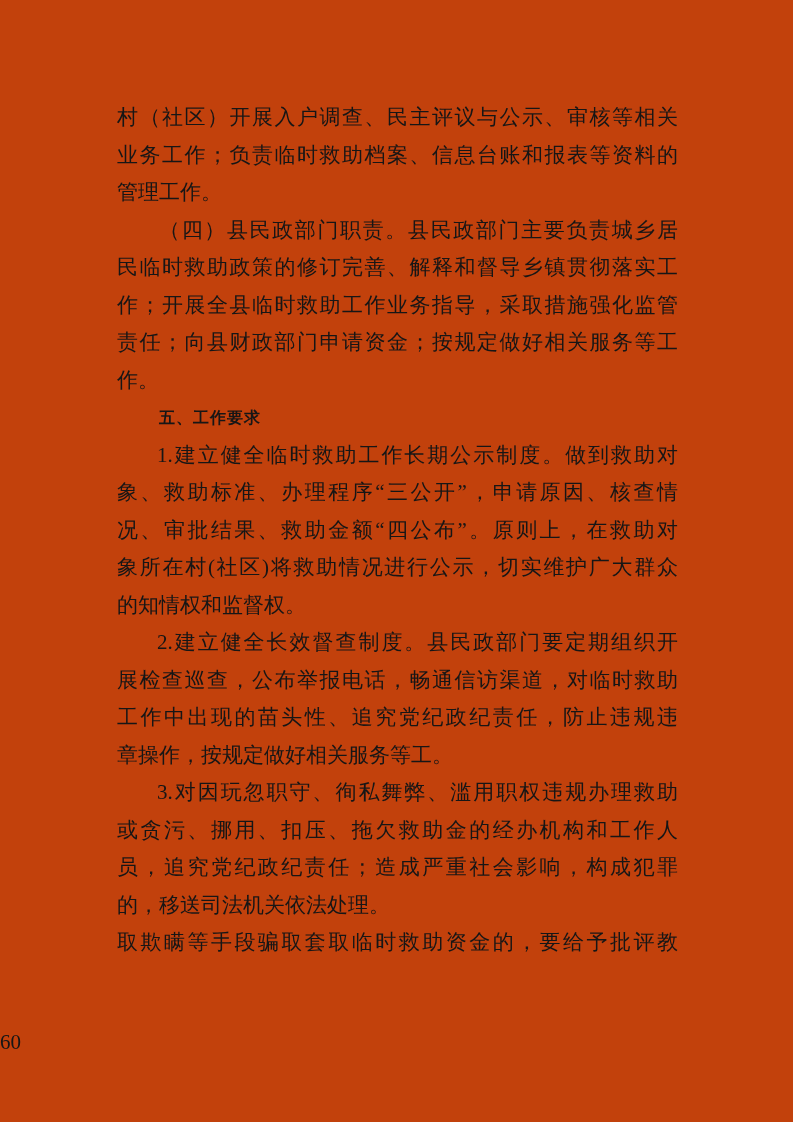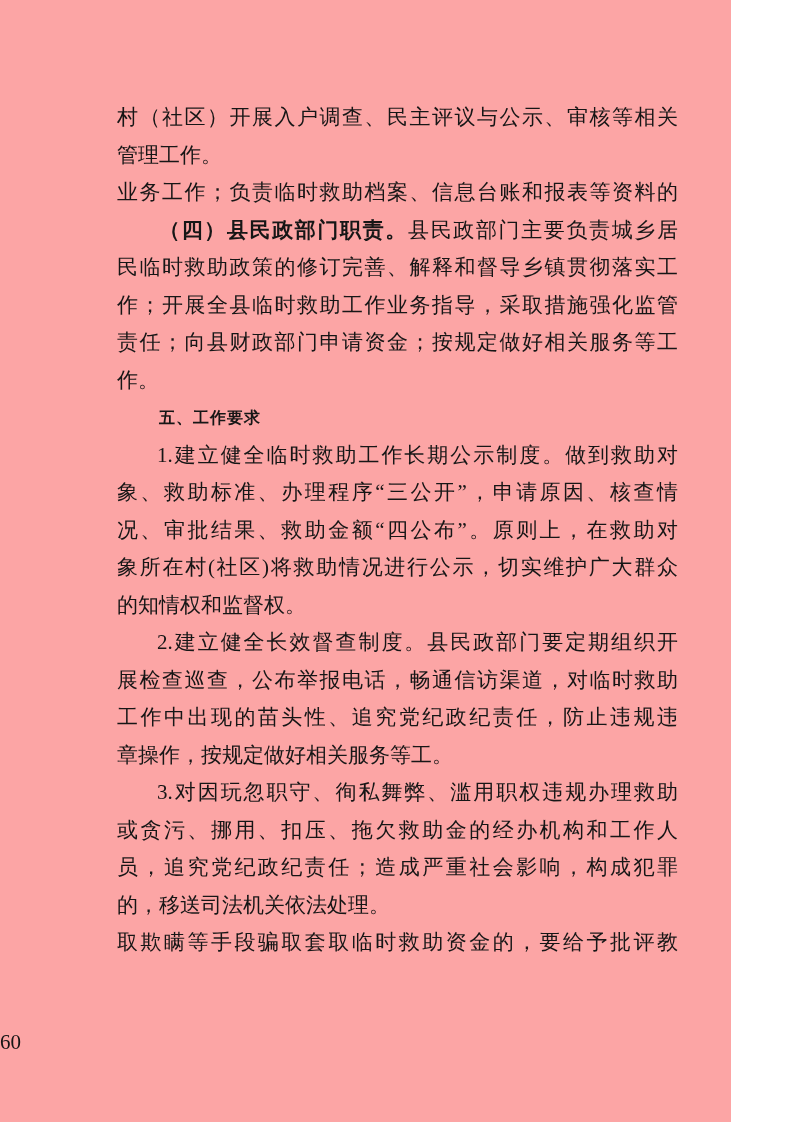--- a/index.html
+++ b/index.html
@@ -2,23 +2,23 @@
 <html><head>
 <meta charset="utf-8">
 <style>
   html, body {
     margin: 0;
     padding: 0;
     background: #ffffff;
   }
   .page {
     position: relative;
-    width: 731px;
+    width: 793px;
     height: 1122px;
-    background: #fca5a5;
+    background: #c2410c;
     overflow: hidden;
     font-family: "Liberation Serif", "DejaVu Serif", serif;
     color: #161616;
   }
   .content {
     position: absolute;
     left: 117px;
     top: 99px;
     width: 561px;
   }
@@ -36,21 +36,21 @@
   .line.l {
     text-align: left;
   }
   .line.indent {
     text-indent: 42px;
   }
   .line.indent-num {
     text-indent: 40px;
   }
   .bold-lead {
-    font-weight: 700;
+    font-weight: 400;
   }
   .line.heading {
     font-family: "Liberation Sans", "DejaVu Sans", sans-serif;
     font-weight: 700;
     font-size: 16px;
     letter-spacing: 1px;
   }
   .footer {
     position: absolute;
     left: 0;
@@ -61,22 +61,22 @@
     color: #161616;
   }
 </style>
 </head>
 <body>
 
 <div class="page">
   <div class="content">
 
     <div class="line j">村（社区）开展入户调查、民主评议与公示、审核等相关</div>
+    <div class="line j">业务工作；负责临时救助档案、信息台账和报表等资料的</div>
     <div class="line l">管理工作。</div>
-    <div class="line j">业务工作；负责临时救助档案、信息台账和报表等资料的</div>
 
     <div class="line j indent"><span class="bold-lead">（四）县民政部门职责。</span><span>县民政部门主要负责城乡居</span></div>
     <div class="line j">民临时救助政策的修订完善、解释和督导乡镇贯彻落实工</div>
     <div class="line j">作；开展全县临时救助工作业务指导，采取措施强化监管</div>
     <div class="line j">责任；向县财政部门申请资金；按规定做好相关服务等工</div>
     <div class="line l">作。</div>
 
     <div class="line l heading indent">五、工作要求</div>
 
     <div class="line j indent-num">1.建立健全临时救助工作长期公示制度。做到救助对</div>

